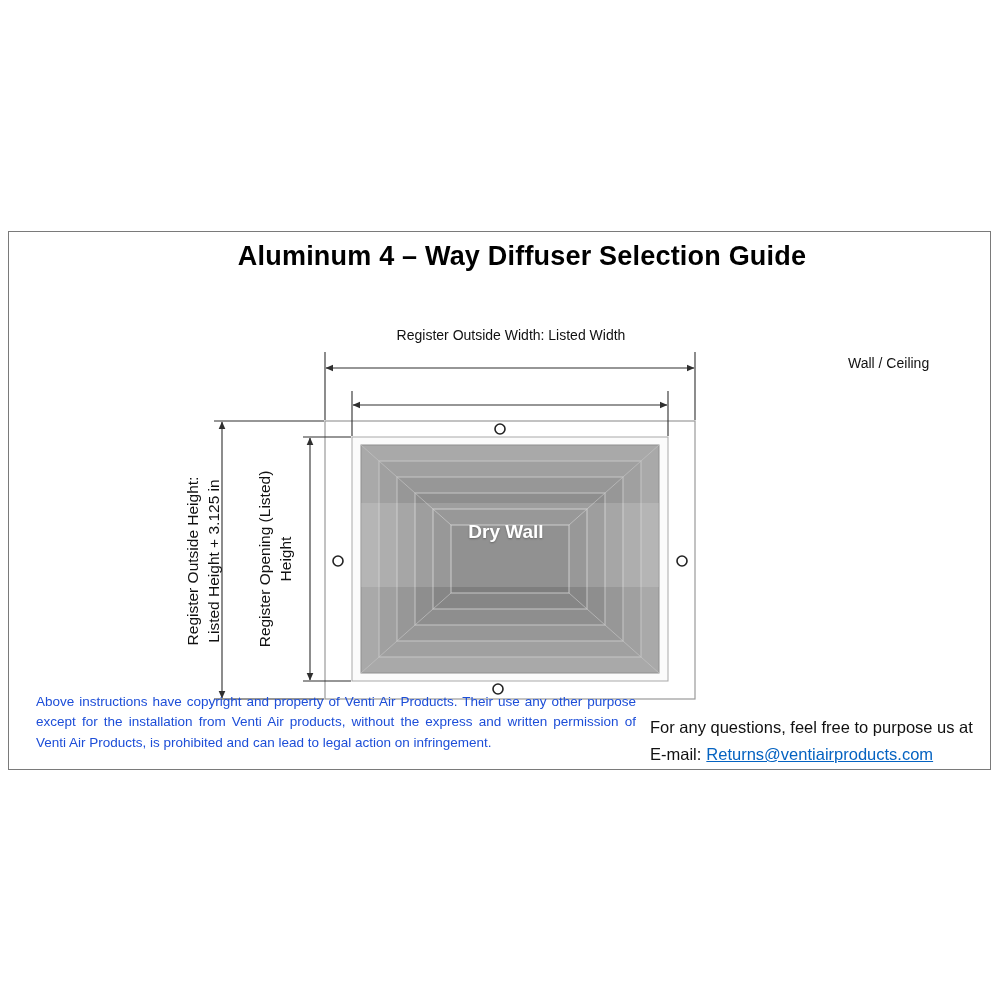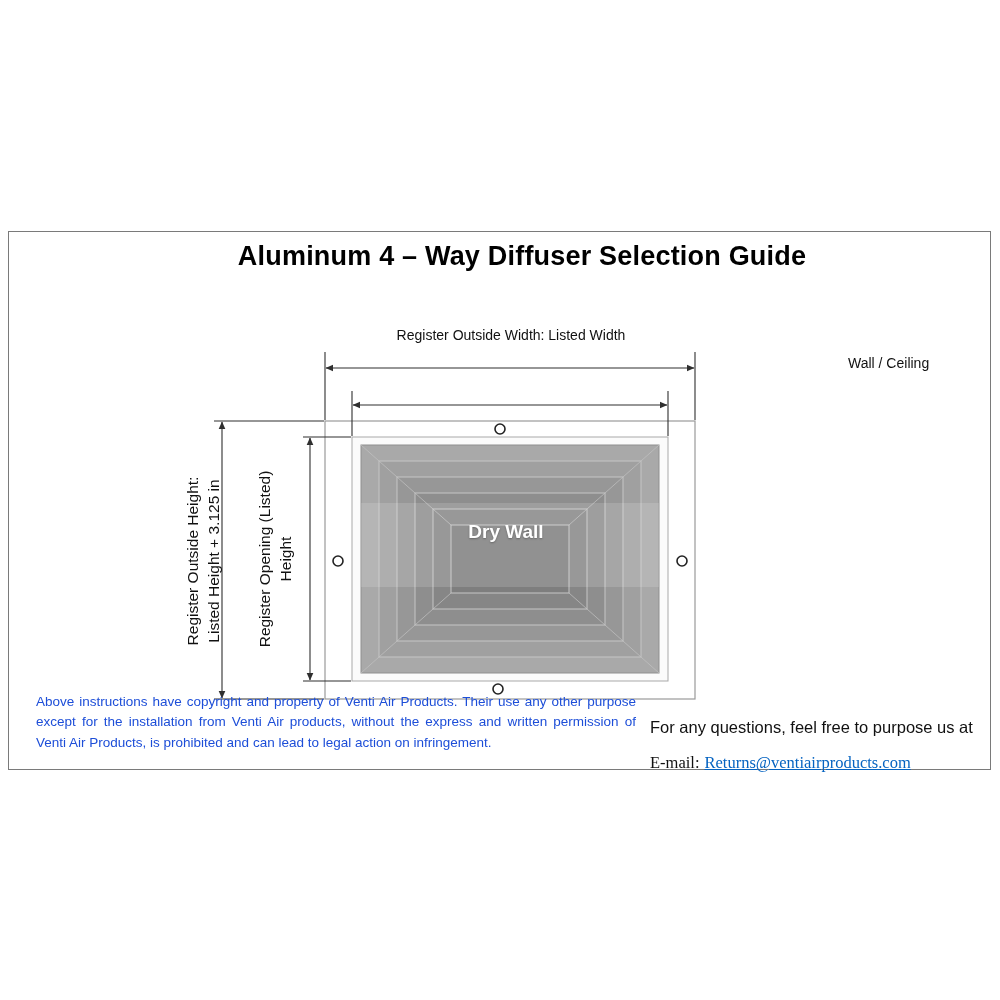--- a/index.html
+++ b/index.html
@@ -25,21 +25,21 @@
   .vlabel-opening { left:145px; top:538px; width:260px; height:42px; }
 
   .drywall-label { position:absolute; left:396px; top:517px; width:220px; text-align:center;
                    color:#ffffff; font-weight:700; font-size:19px; line-height:30px;
                    text-shadow:0 1px 2px rgba(0,0,0,.3); }
 
   .copyright { position:absolute; left:14px; top:692px; width:600px;
                font-size:13.5px; line-height:1.5; text-align:justify; color:#1d4ed8;margin-left:22px; }
 
   .contact { position:absolute; left:650px; top:716px; width:330px; font-size:16.5px; line-height:1.45; color:#111; }
-  .contact .email-row { margin-top:11px;font-family:Liberation Serif, serif; }
+  .contact .email-row { margin-top:3px; }
   .contact .email-label { margin-right:5px; }
   .contact a { color:#0563c1; text-decoration:underline; cursor:pointer; }
 </style>
 </head>
 <body>
 
 <div class="stage">
 
   <div class="panel"></div>
 

